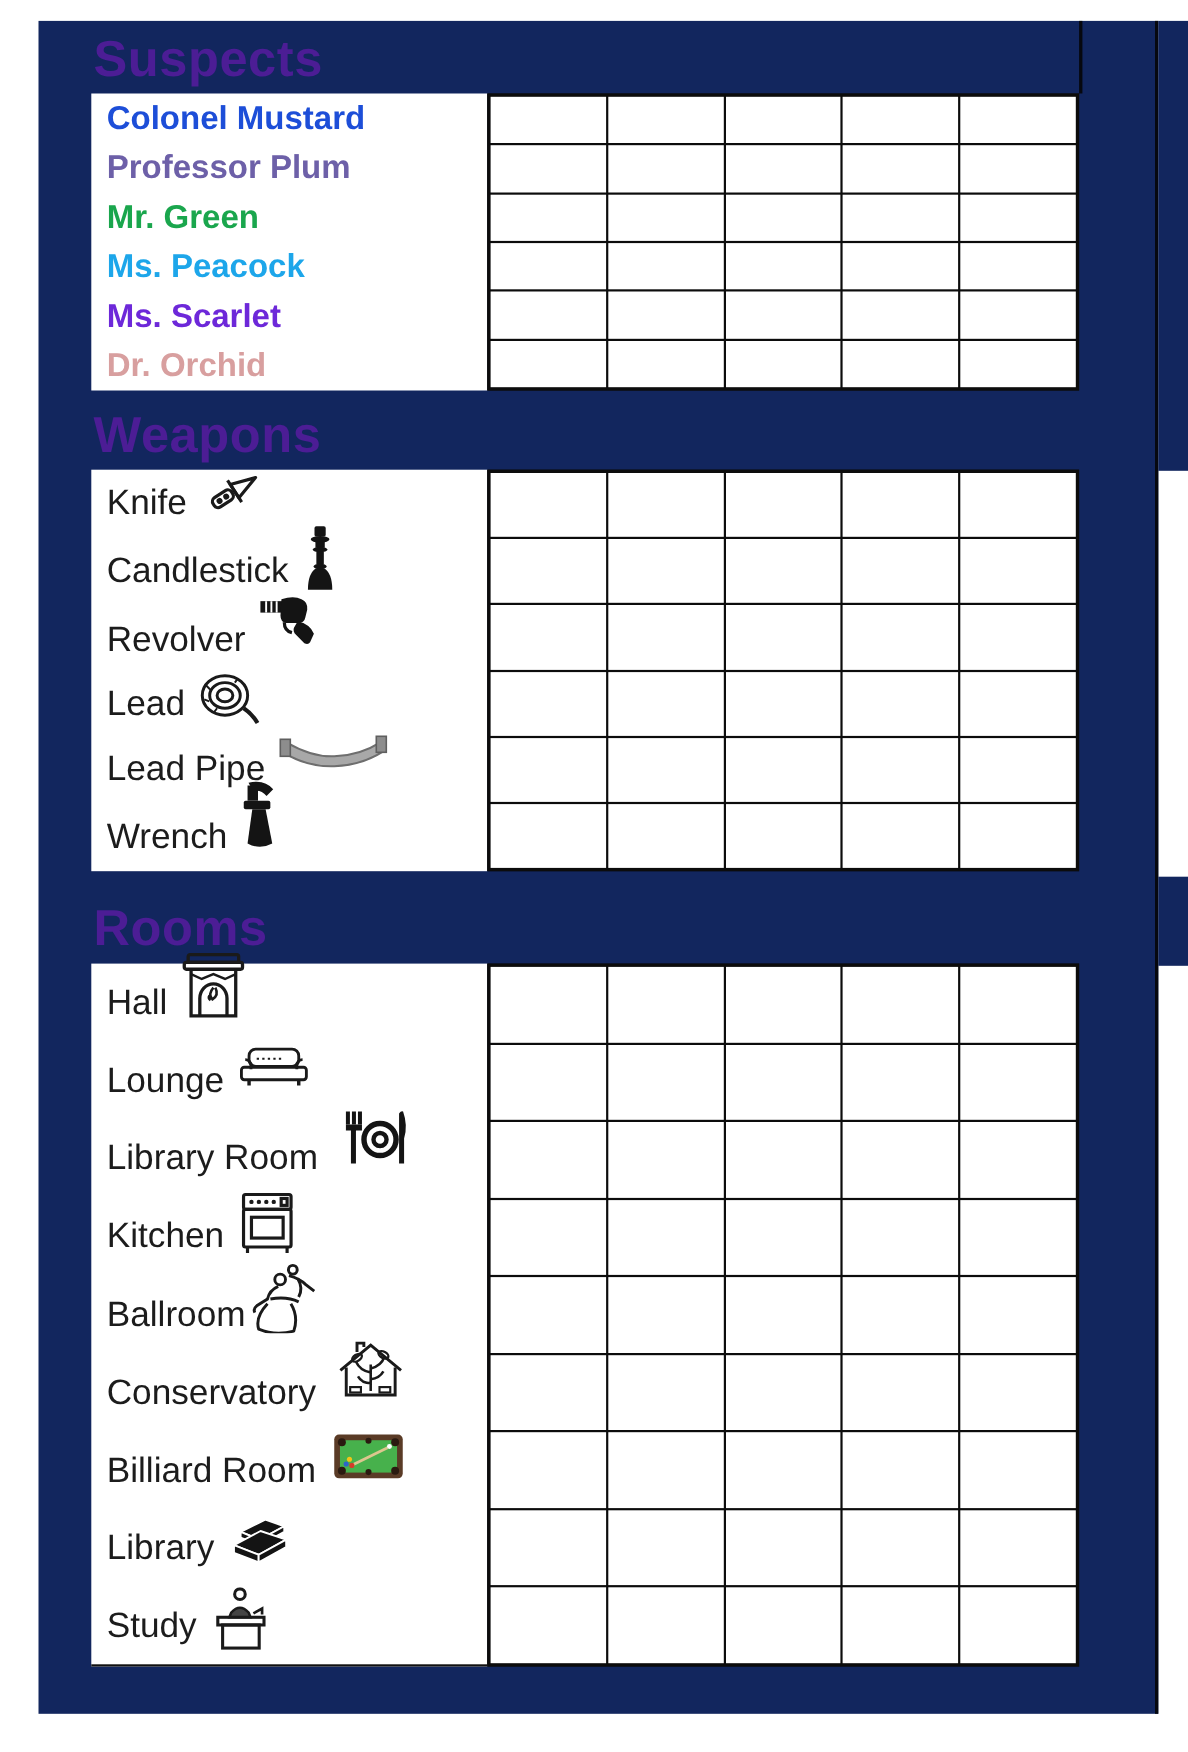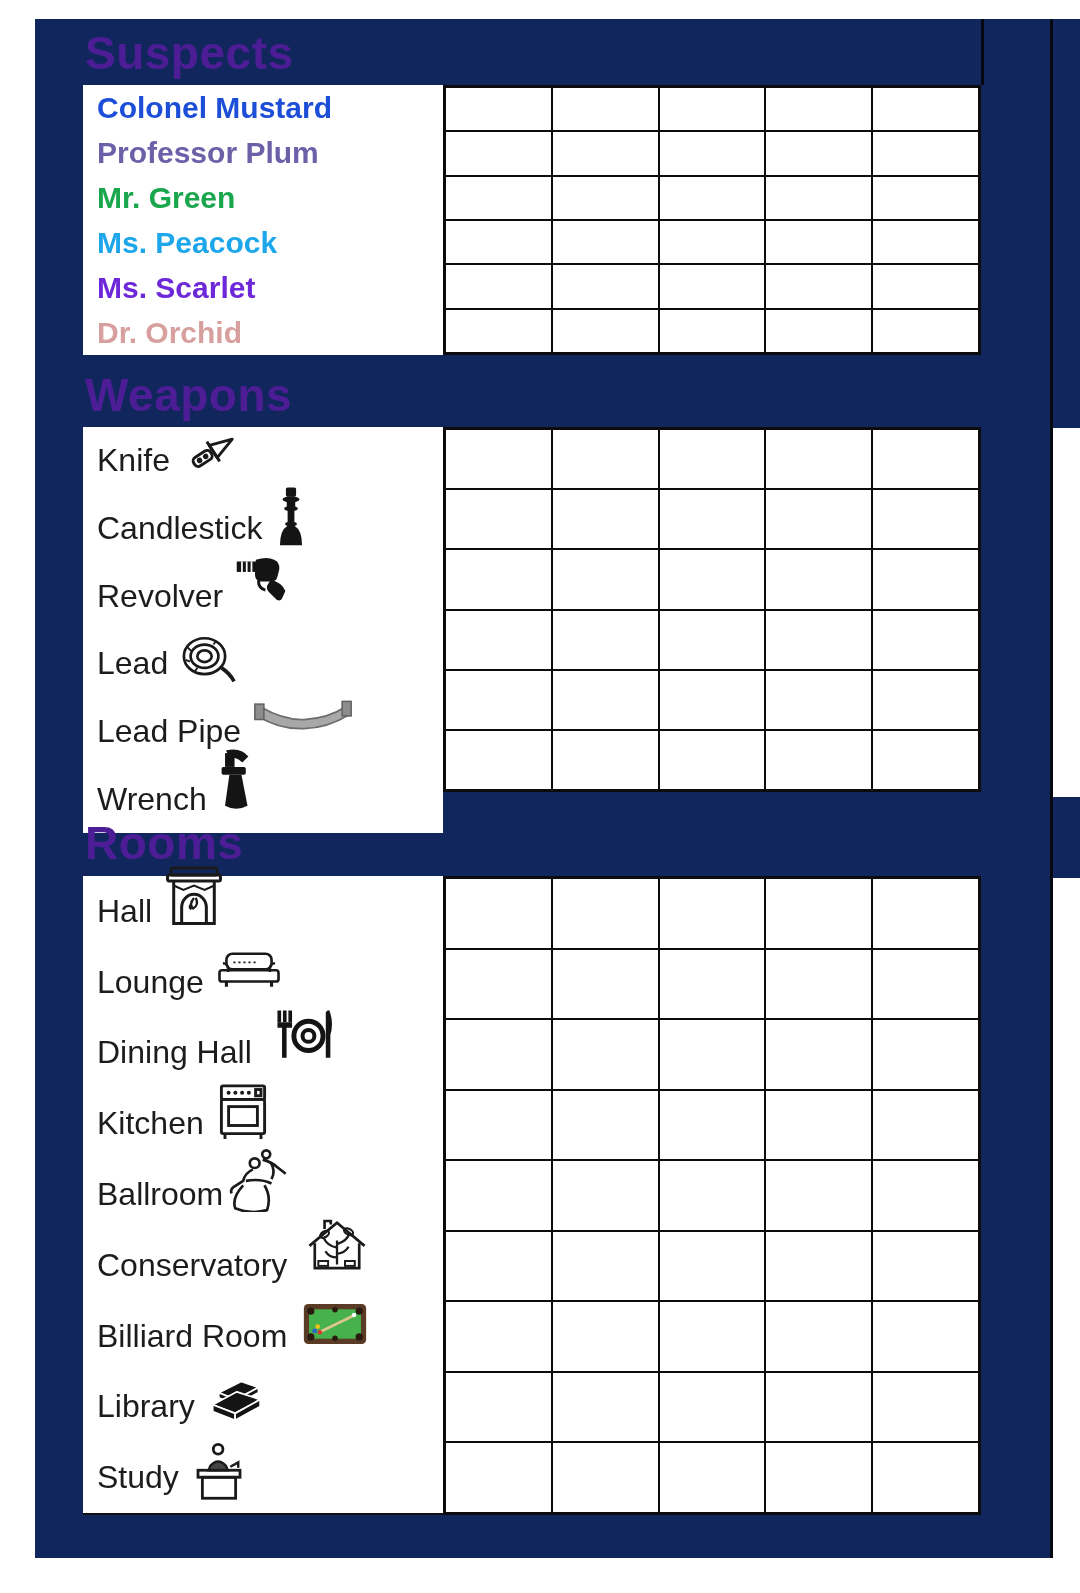--- a/index.html
+++ b/index.html
@@ -17,21 +17,21 @@
   
   .section-title{position:absolute;left:85px;color:#4c1d95;font-size:46px;line-height:1;
                  font-weight:700;letter-spacing:0.5px;}
   .title-suspects{top:30px;}
   .title-weapons{top:372px;}
   .title-rooms{top:820px;}
 
   
   .list-box{position:absolute;left:83px;width:360px;background:#ffffff;display:grid;}
   .list-suspects{top:85px;height:270px;}
-  .list-weapons{top:427px;height:406px;}
+  .list-weapons{top:427px;height:365px;}
   .list-rooms{top:876px;height:639px;border-bottom:2px solid #111;box-sizing:border-box;}
   .row{display:flex;align-items:center;padding-left:14px;white-space:nowrap;}
   .row .label{font-size:32px;color:#1c1c1c;}
   .list-suspects .label{font-size:30px;font-weight:bold;}
 
   
   .grid{position:absolute;left:443px;width:538px;display:grid;
         grid-template-columns:repeat(5,1fr);gap:2px;background:#0c0c0c;
         border:3px solid #0c0c0c;box-sizing:border-box;}
   .grid-suspects{top:85px;height:270px;}
@@ -251,21 +251,21 @@
           <svg width="66" height="42" viewBox="0 0 76 48" fill="none" stroke="#1a1a1a" stroke-width="3">
             <rect x="12" y="3" width="52" height="18" rx="7"></rect>
             <path d="M8 14 a6 6 0 0 1 6 6 v4 M68 14 a6 6 0 0 0 -6 6 v4"></path>
             <rect x="4" y="22" width="68" height="13" rx="3"></rect>
             <path d="M12 35 v6 M64 35 v6" stroke-width="3.6"></path>
             <path d="M20 13 h26" stroke-width="2" stroke-dasharray="2.4 3.4"></path>
           </svg>
         </span>
       </div>
       <div class="row">
-        <span class="label">Dining Hall</span>
+        <span class="label">Library Room</span>
         <span class="icon dining-icon">
           <svg width="62" height="54" viewBox="0 0 68 58">
             <path d="M8 2 v13 M14 2 v13 M20 2 v13" stroke="#141414" stroke-width="4" fill="none"></path>
             <path d="M6 15 h16 v6 h-6 v33 h-5 v-33 h-5 z" fill="#141414"></path>
             <circle cx="40" cy="30" r="16" fill="none" stroke="#141414" stroke-width="5.4"></circle>
             <circle cx="40" cy="30" r="6.5" fill="none" stroke="#141414" stroke-width="4.4"></circle>
             <path d="M63 2 q5 14 1 27 v25 h-5 v-50 q2 -3 4 -2 z" fill="#141414"></path>
           </svg>
         </span>
       </div>

